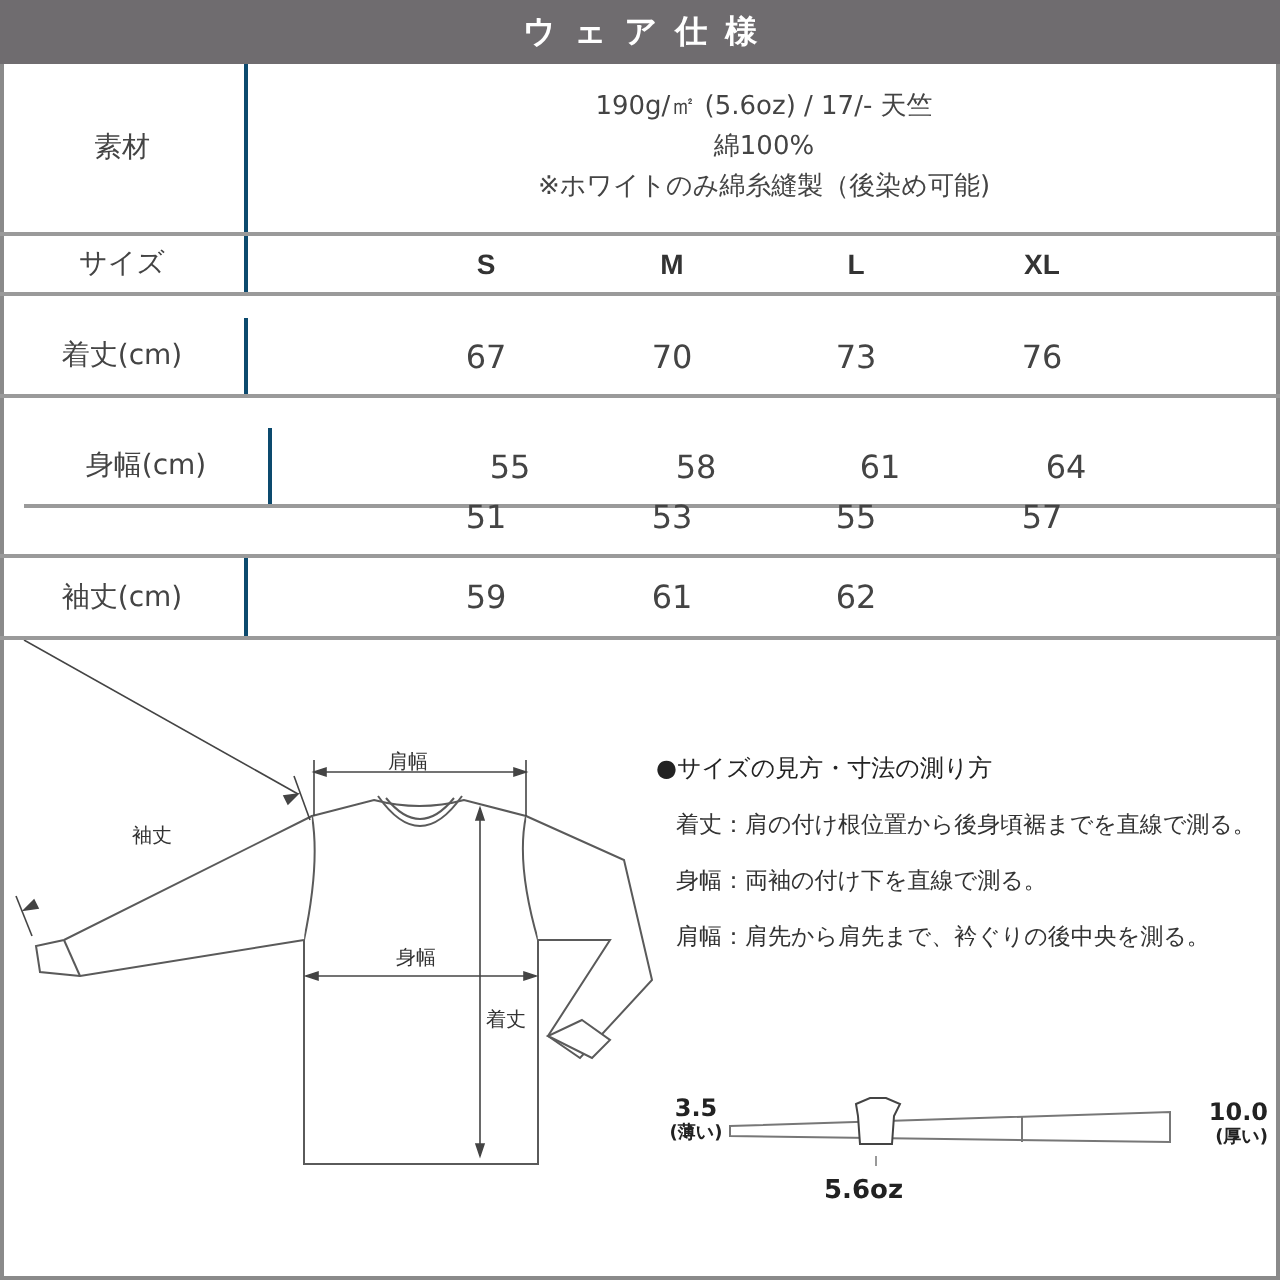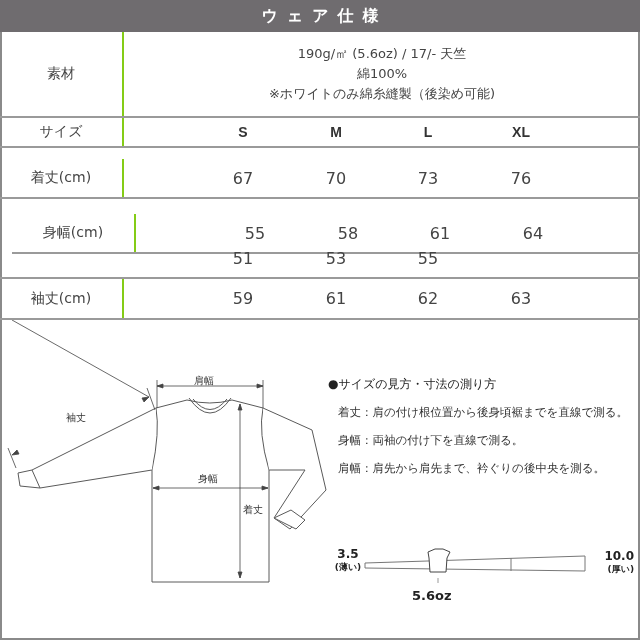--- a/index.html
+++ b/index.html
@@ -4,21 +4,21 @@
 <style>
   * { box-sizing: border-box; margin: 0; padding: 0; }
   html, body { width: 640px; height: 640px; background: #ffffff; overflow: hidden; }
   body { font-family: "DejaVu Sans", "Liberation Sans", sans-serif; color: #3a3a3a; position: relative; }
 
   .frame { position: absolute; left: 0; top: 0; width: 640px; height: 640px; border-left: 2px solid #8a8a8a; border-right: 2px solid #8a8a8a; border-bottom: 2px solid #8a8a8a; }
 
   .header { position: absolute; left: 0; top: 0; width: 640px; height: 32px; background: #6f6c6f; color: #ffffff; font-weight: bold; font-size: 16px; letter-spacing: 9px; text-align: center; line-height: 32px; padding-left: 9px; }
 
   .row { position: absolute; left: 0; width: 640px; border-bottom: 2px solid #9a9a9a; }
-  .label-cell { position: absolute; left: 0; top: 0; width: 124px; height: 100%; border-right: 2px solid #84cc16; display: flex; align-items: center; justify-content: center; font-size: 14px; color: #444; }
+  .label-cell { position: absolute; left: 0; top: 0; width: 124px; height: 100%; border-right: 2px solid #0c4a6e; display: flex; align-items: center; justify-content: center; font-size: 14px; color: #444; }
   .val { position: absolute; top: 0; height: 100%; width: 80px; margin-left: -40px; display: flex; align-items: center; justify-content: center; font-size: 16px; color: #444; }
   .val.size { font-weight: bold; font-size: 14px; color: #333; font-family: "Liberation Sans", sans-serif; }
   .material { position: absolute; left: 124px; right: 0; top: 0; height: 100%; display: flex; flex-direction: column; align-items: center; justify-content: center; font-size: 13px; line-height: 20px; color: #444; }
 
   .diagram { position: absolute; left: 0; top: 320px; width: 640px; height: 320px; }
   .diagram svg { position: absolute; left: 0; top: 0; }
   .dlabel { position: absolute; font-size: 10px; color: #333; }
 
   .howto { position: absolute; left: 328px; top: 376px; width: 310px; }
   .howto-title { font-size: 12px; color: #222; margin-bottom: 12px; white-space: nowrap; }
@@ -64,27 +64,27 @@
   <div class="label-cell">身幅(cm)</div>
   <div class="val" style="left:243px;">55</div>
   <div class="val" style="left:336px;">58</div>
   <div class="val" style="left:428px;">61</div>
   <div class="val" style="left:521px;">64</div>
 </div>
 <div class="row" style="top:239px;height:40px;">
   <div class="val" style="left:243px;">51</div>
   <div class="val" style="left:336px;">53</div>
   <div class="val" style="left:428px;">55</div>
+  <div class="val" style="left:521px;">57</div>
 </div>
 <div class="row" style="top:279px;height:41px;">
   <div class="label-cell">袖丈(cm)</div>
   <div class="val" style="left:243px;">59</div>
   <div class="val" style="left:336px;">61</div>
   <div class="val" style="left:428px;">62</div>
-  <div class="val" style="left:521px;">63</div>
 </div>
 
 <div class="diagram">
   <svg width="640" height="320" viewBox="0 0 640 320">
     <g fill="#ffffff" stroke="#5a5a5a" stroke-width="1">
 
       <path d="M156,88 L187,80 Q210,86 232,80 L263,88 Q258,112 269,150 L269,262 L152,262 L152,150 Q160,112 156,88 Z"></path>
 
       <path d="M189,78 Q210,108 231,78" fill="none"></path>
       <path d="M193,79 Q210,100 227,79" fill="none"></path>

